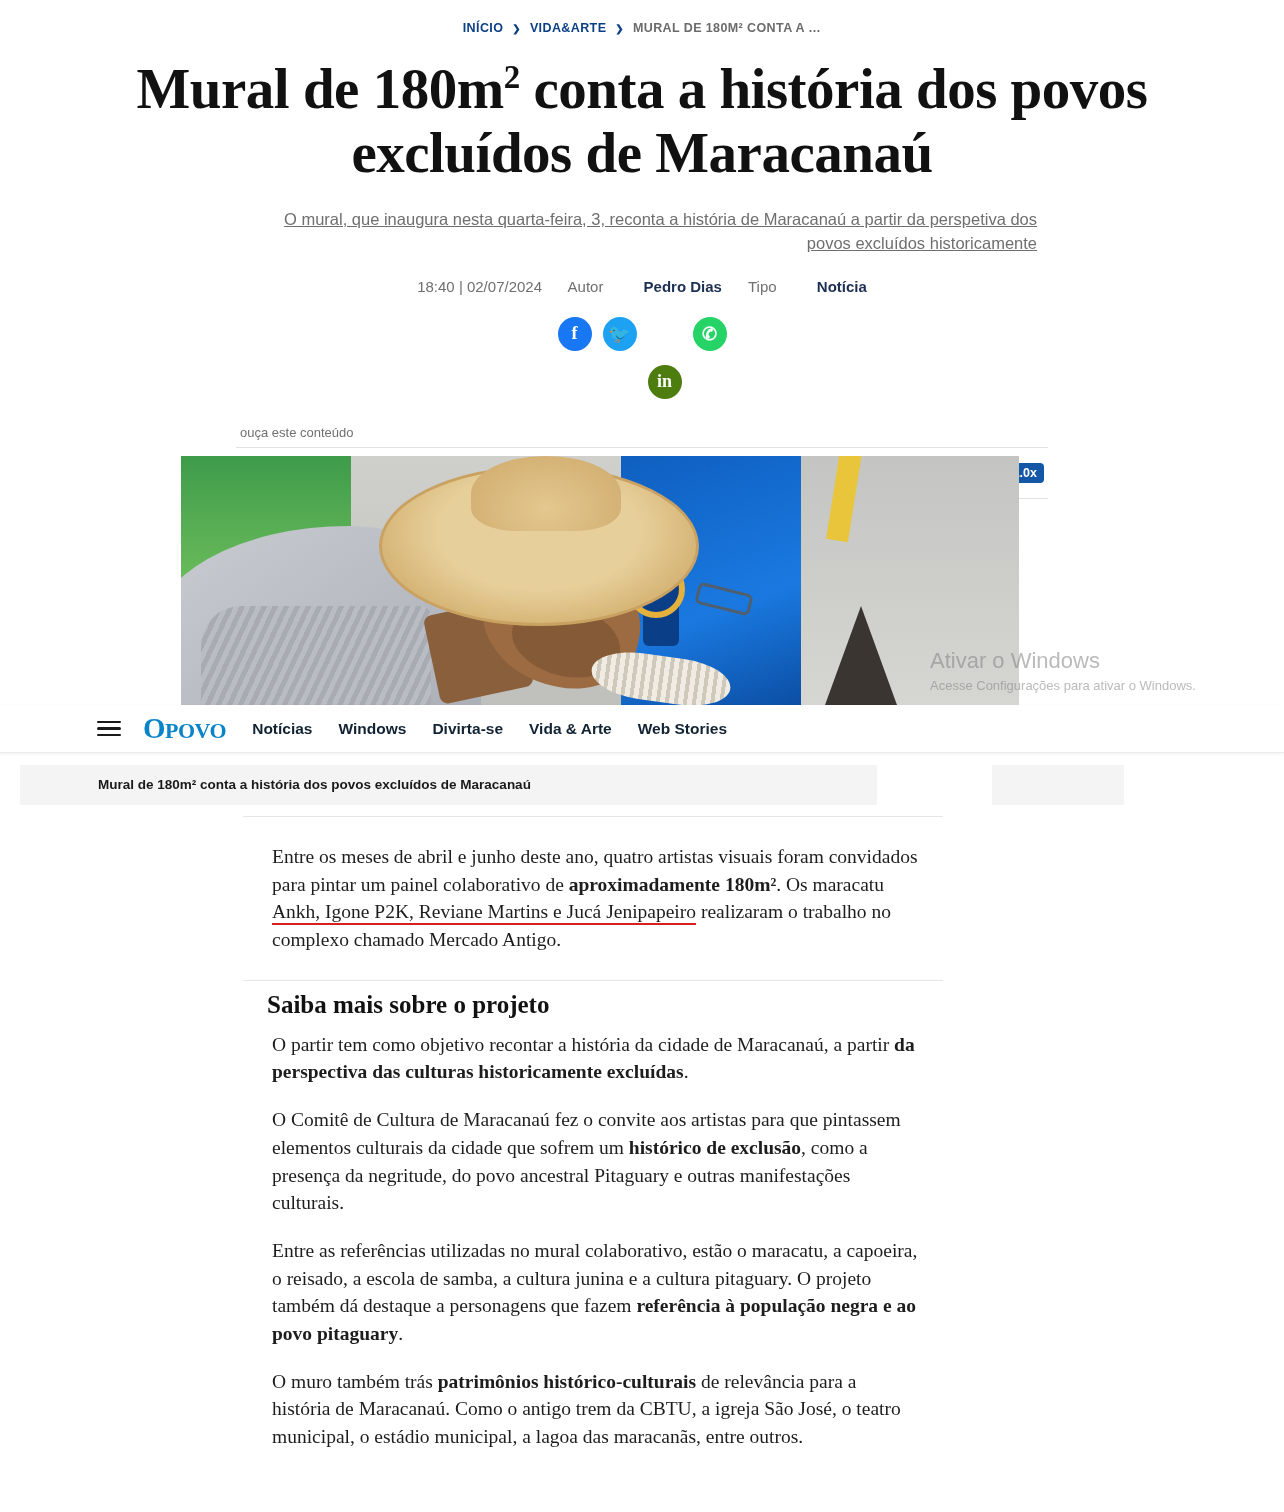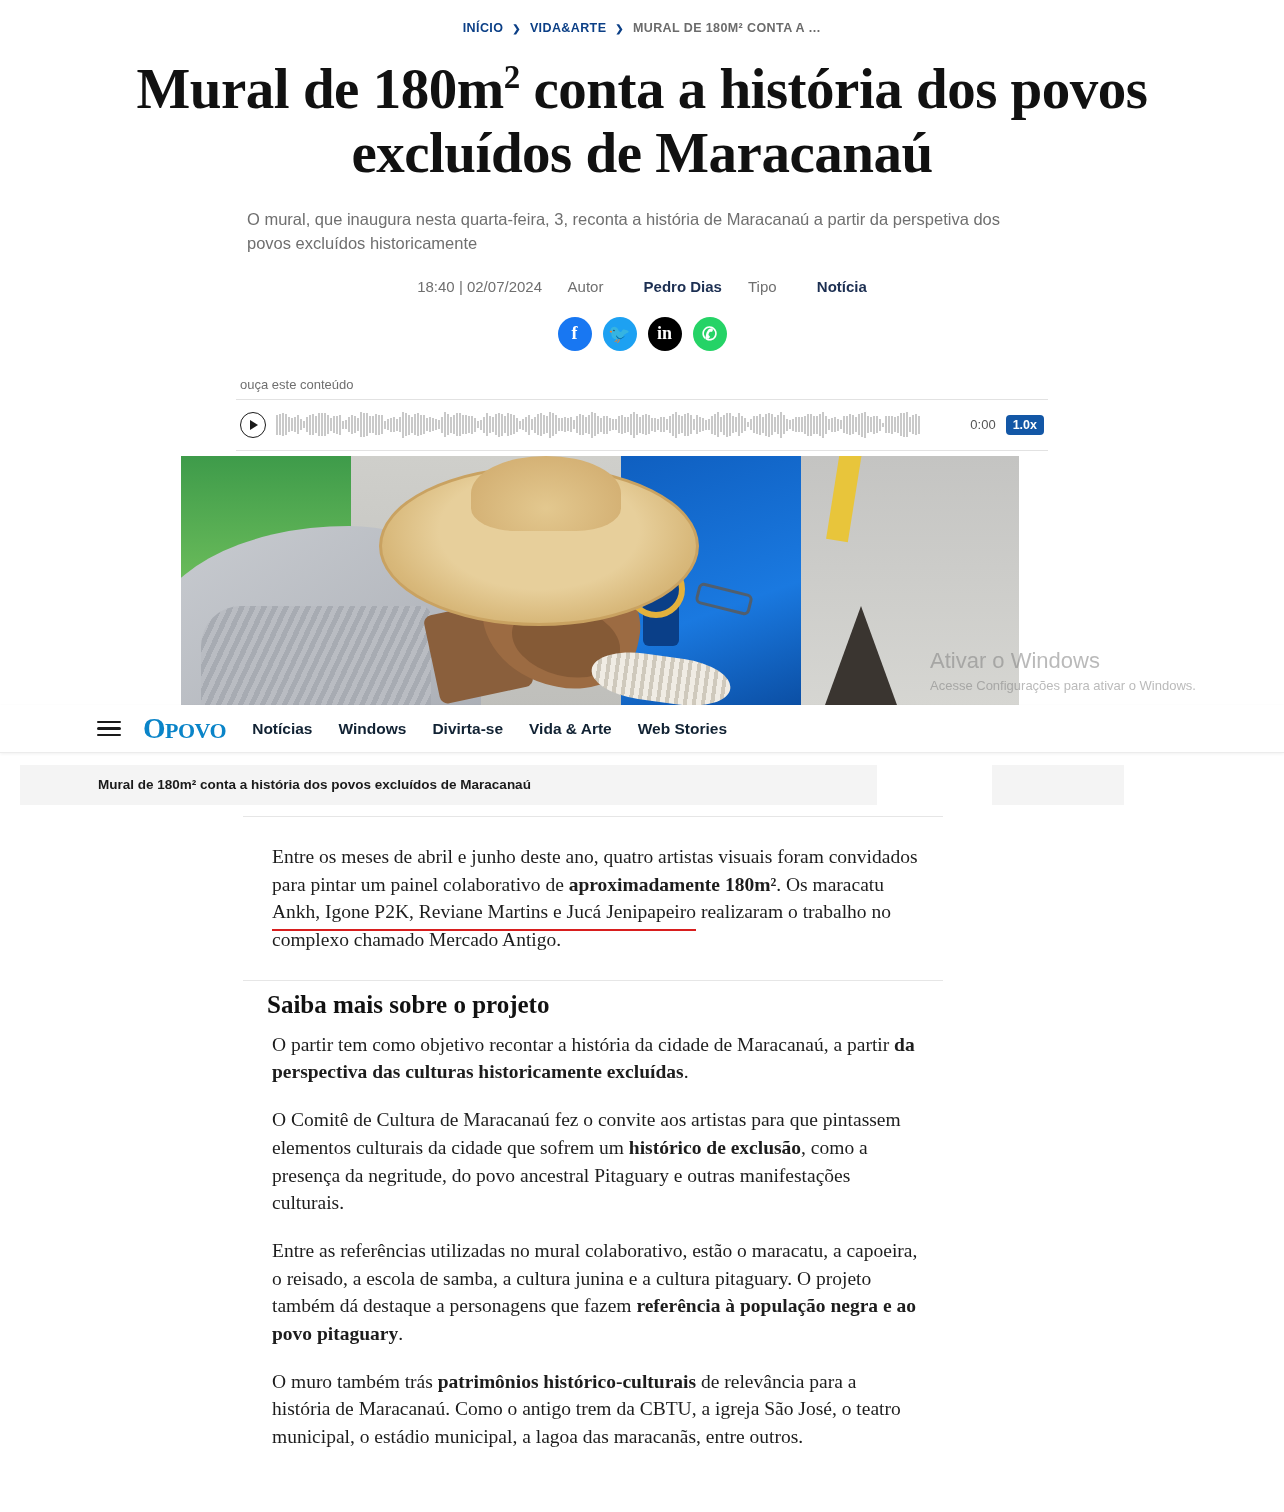--- a/index.html
+++ b/index.html
@@ -37,24 +37,25 @@
     margin: 22px auto 0;
     width: 1180px;
     letter-spacing: -0.5px;
     color: #111;
   }
   h1.headline sup { font-size: 0.58em; vertical-align: super; }
 
   .subheadline {
     width: 790px;
     margin: 22px auto 0;
-    text-align: left;
+    text-align: right;
     font-size: 16.5px;
     line-height: 1.45;
     color: #6f6f6f;
+    text-decoration: underline;
   }
 
   .meta {
     margin-top: 22px;
     text-align: center;
     font-size: 15px;
     color: #6f6f6f;
   }
   .meta .strong { color: #1c2f52; font-weight: bold; margin-left: 36px; }
   .meta .gap { display: inline-block; width: 18px; }
@@ -67,21 +68,21 @@
     gap: 11px;
   }
   .social .btn {
     width: 34px; height: 34px; border-radius: 50%;
     display: flex; align-items: center; justify-content: center;
     color: #fff; font-weight: bold; font-size: 18px;
     font-family: "Liberation Serif", serif;
   }
   .fb { background: #1877f2; }
   .tw { background: #1da1f2; }
-  .li { background: #000000; }
+  .li { background: #4d7c0f; margin-top: 48px; }
   .wa { background: #25d366; }
 
   
   .audio-wrap {
     width: 812px;
     margin: 26px auto 0;
   }
   .audio-label {
     font-size: 13px;
     color: #6f6f6f;
@@ -231,21 +232,21 @@
   .article p {
     font-family: "Liberation Serif", serif;
     font-size: 19.5px;
     line-height: 1.42;
     color: #1d1d1d;
     margin: 0 0 20px 0;
     padding-left: 29px;
     padding-right: 24px;
   }
   .article p b { font-weight: bold; }
-  .u-red { border-bottom: 2.5px solid #d81e1e; padding-bottom: 7px; }
+  .u-red { border-bottom: 2.5px solid #d81e1e; padding-bottom: 1px; }
 
   h2.sub {
     font-family: "Liberation Serif", serif;
     font-size: 25px;
     font-weight: bold;
     margin: 10px 0 12px 0;
     padding-left: 24px;
     color: #111;
   }
   .sub-rule {

